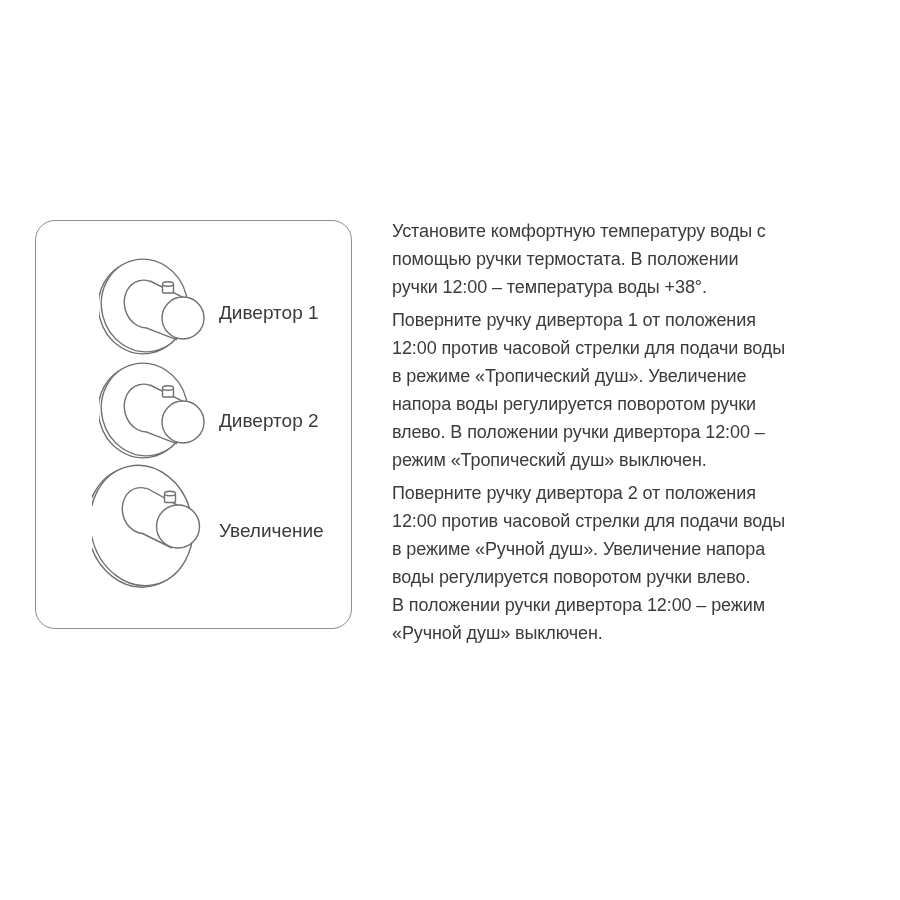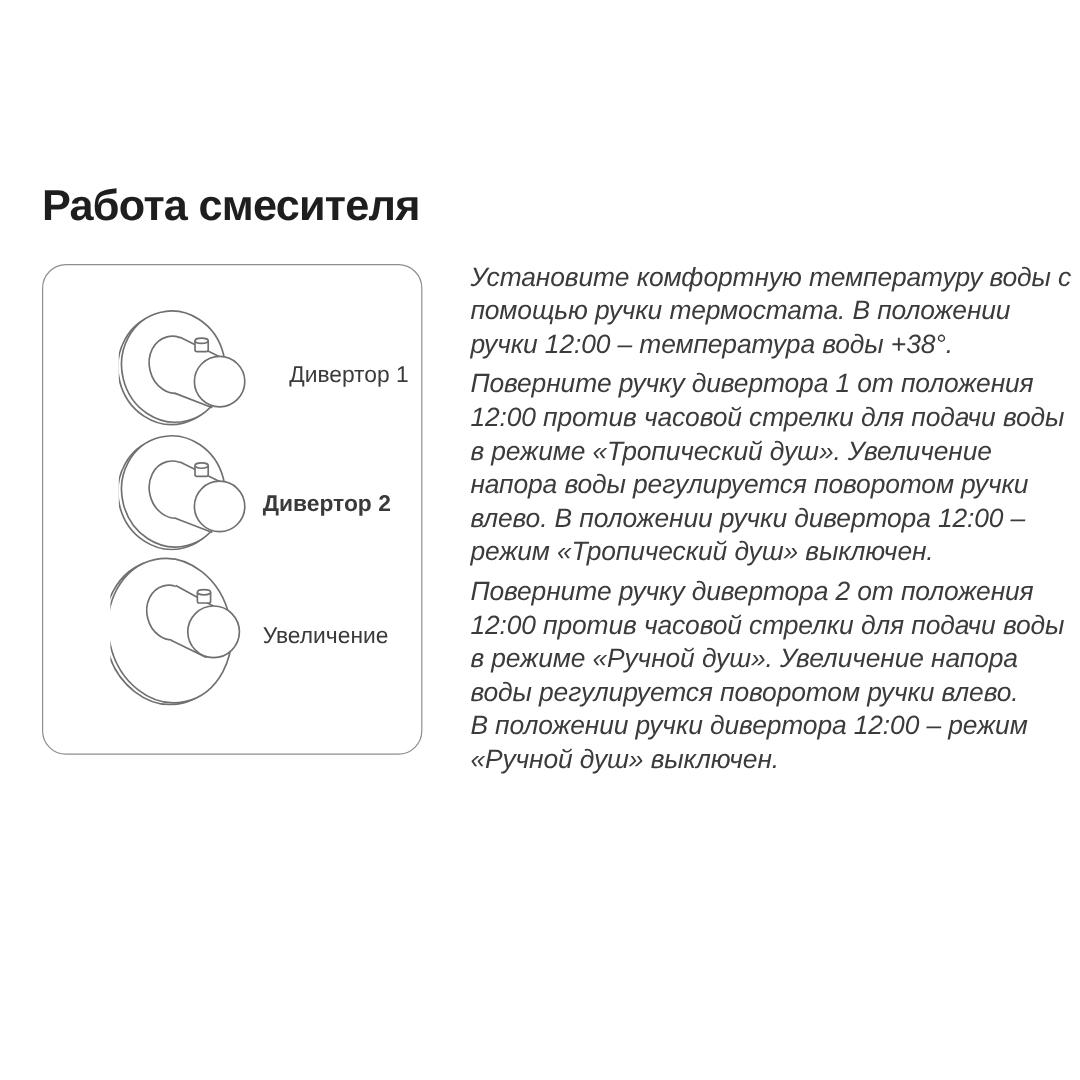--- a/index.html
+++ b/index.html
@@ -41,37 +41,36 @@
   .knob.k2 { left: 63px; top: 138px; width: 112px; height: 100px; }
   .knob.k3 { left: 56px; top: 241px; width: 112px; height: 126px; }
   .klabel {
     position: absolute;
     left: 183px;
     font-size: 19px;
     line-height: 24px;
     color: #3a3a3a;
     white-space: nowrap;
   }
-  .klabel.l1 { top: 80px; margin-left: 22px; }
-  .klabel.l2 { top: 188px; font-weight: bold; }
+  .klabel.l1 { top: 80px; }
+  .klabel.l2 { top: 188px; }
   .klabel.l3 { top: 298px; }
   .instructions {
     position: absolute;
     left: 392px;
     top: 217px;
     width: 505px;
   }
   .instructions p {
     margin: 0 0 5px 0;
-    font-size: 22px;
+    font-size: 18px;
     line-height: 28px;
     letter-spacing: -0.1px;
     color: #3b3b3b;
     white-space: pre-line;
-    font-style: italic;
   }
   .defs-holder { position: absolute; width: 0; height: 0; }
 </style>
 </head>
 <body>
 
 <svg class="defs-holder" aria-hidden="true">
   <defs>
     <g id="knobDiverter" stroke="#707070" stroke-width="1.4" fill="#ffffff">
       <ellipse cx="42.5" cy="52.5" rx="43" ry="46.5" transform="rotate(-14 42.5 52.5)"></ellipse>
@@ -91,21 +90,20 @@
       <path d="M54.5,26 L86,43.3 M50.5,71.5 L80,86" fill="none"></path>
       <rect x="72.5" y="31" width="11" height="9.5" rx="1.5"></rect>
       <ellipse cx="78" cy="31.5" rx="5.5" ry="2.2"></ellipse>
       <circle cx="86" cy="64.5" r="21.5"></circle>
     </g>
   </defs>
 </svg>
 
 <div class="canvas">
 
-  <h1 class="page-title">Работа смесителя</h1>
 
   <div class="diagram">
     <svg class="knob k1" viewBox="0 0 112 100">
         <use href="#knobDiverter"></use>
       </svg>
     <svg class="knob k2" viewBox="0 0 112 100">
         <use href="#knobDiverter"></use>
       </svg>
     <svg class="knob k3" viewBox="0 0 112 126">
         <use href="#knobThermostat"></use>

